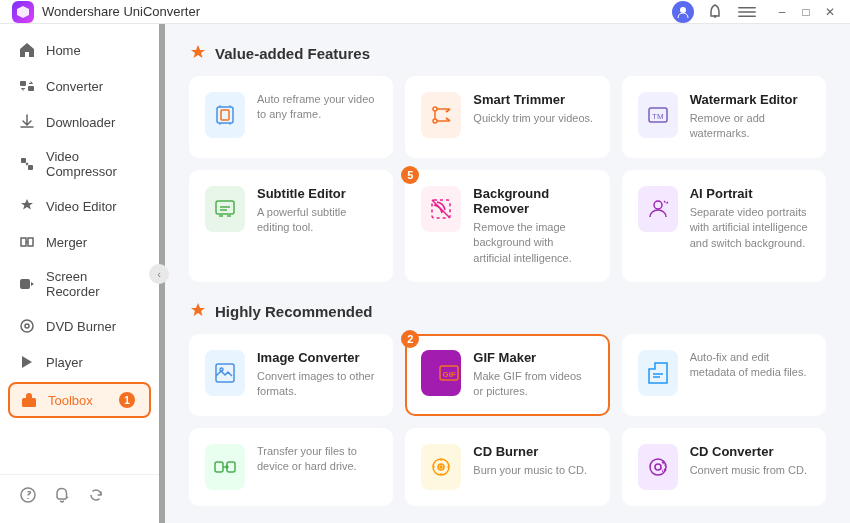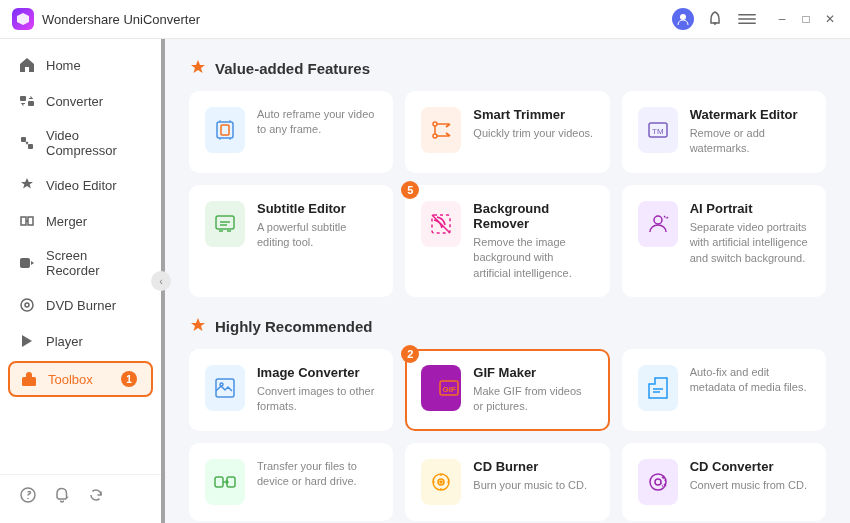--- a/index.html
+++ b/index.html
@@ -1,20 +1,20 @@
 <!DOCTYPE html>
 <html><head>
   <meta charset="utf-8">
   <style>
     * { box-sizing: border-box; margin: 0; padding: 0; }
     body { width: 850px; height: 523px; font-family: 'Segoe UI', Arial, sans-serif; background: #f5f6fa; overflow: hidden; display: flex; flex-direction: column; }
 
     
     .title-bar {
-      height: 39px;
+      height: 24px;
       background: #fff;
       display: flex;
       align-items: center;
       padding: 0 12px;
       border-bottom: 1px solid #e8e8e8;
       flex-shrink: 0;
     }
     .title-bar-logo {
       width: 22px; height: 22px;
       background: linear-gradient(135deg, #7b2ff7, #e040fb);
@@ -34,21 +34,21 @@
     .main-layout {
       display: flex;
       flex: 1;
       overflow: hidden;
     }
 
     
     .sidebar {
       width: 165px;
       background: #fff;
-      border-right: 4px solid #a3a3a3;
+      border-right: 6px solid #a3a3a3;
       display: flex;
       flex-direction: column;
       flex-shrink: 0;
       padding: 8px 0;
     }
     .sidebar-item {
       display: flex;
       align-items: center;
       gap: 10px;
       padding: 9px 18px;
@@ -214,20 +214,28 @@
             <rect x="1" y="3" width="6" height="5" rx="1"></rect>
             <rect x="9" y="8" width="6" height="5" rx="1"></rect>
             <path d="M10 5.5h3l-1.5-2M6 10.5H3l1.5 2" stroke="currentColor" stroke-width="1.2" fill="none"></path>
           </svg>
       </div>
       <span>Converter</span>
     </div>
     <div class="sidebar-item">
       <div class="sidebar-icon">
         <svg width="16" height="16" viewBox="0 0 16 16" fill="currentColor">
+            <path d="M8 1v9M4 7l4 4 4-4M2 13h12" stroke="currentColor" stroke-width="1.5" fill="none" stroke-linecap="round"></path>
+          </svg>
+      </div>
+      <span>Downloader</span>
+    </div>
+    <div class="sidebar-item">
+      <div class="sidebar-icon">
+        <svg width="16" height="16" viewBox="0 0 16 16" fill="currentColor">
             <rect x="2" y="2" width="5" height="5" rx="1"></rect>
             <rect x="9" y="9" width="5" height="5" rx="1"></rect>
             <path d="M7 7l2 2M9 7L7 9" stroke="currentColor" stroke-width="1.2" fill="none"></path>
           </svg>
       </div>
       <span>Video Compressor</span>
     </div>
     <div class="sidebar-item">
       <div class="sidebar-icon">
         <svg width="16" height="16" viewBox="0 0 16 16" fill="currentColor">

